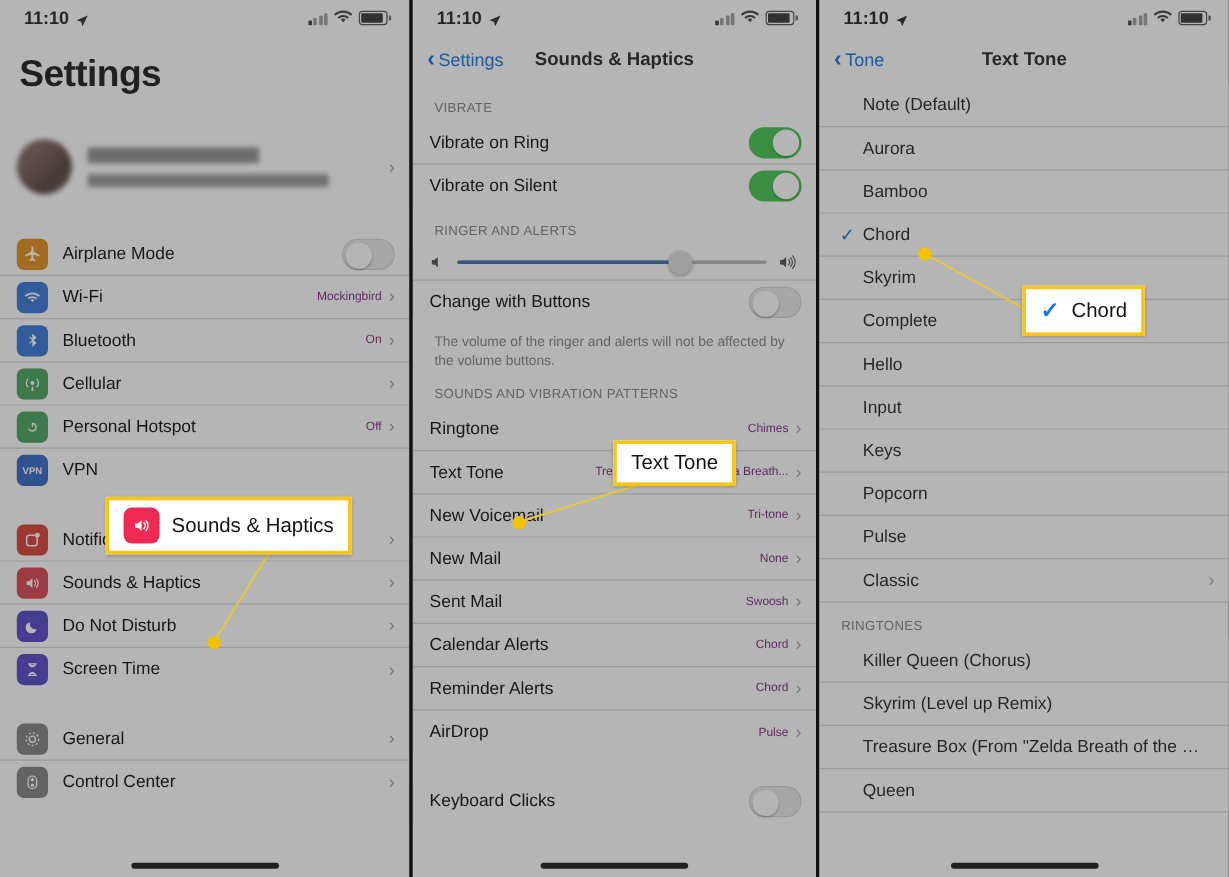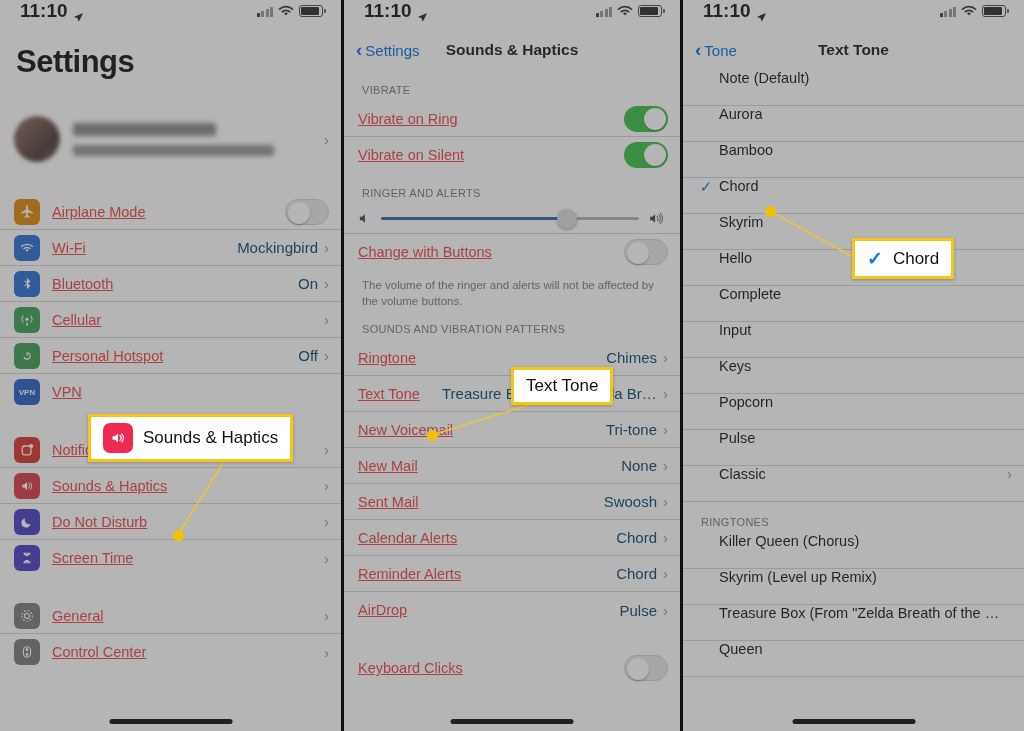--- a/index.html
+++ b/index.html
@@ -25,23 +25,23 @@
   
   .dim {
     position: absolute; inset: 0;
     background: rgba(60,60,60,0.38);
     pointer-events: none;
     z-index: 30;
   }
 
   
   .statusbar {
-    height: 30px; display: flex; align-items: flex-start;
+    height: 30px; display: flex; align-items: center;
     justify-content: space-between; padding: 0 18px 0 20px;
-    font-size: 19px; font-weight: bold; color: #151515;
+    font-size: 15px; font-weight: bold; color: #151515;
   }
   .sb-left { display: flex; align-items: center; gap: 5px; }
   .loc-arrow { display: inline-block; width: 11px; height: 11px; }
   .sb-right { display: flex; align-items: center; gap: 5px; }
   .bars { display: flex; align-items: flex-end; gap: 1.5px; height: 11px; }
   .bars i { width: 3px; background: #3c3c3c; border-radius: 0.5px; display: block; }
   .bars i:nth-child(1){ height: 4px; background:#3c3c3c; }
   .bars i:nth-child(2){ height: 6px; background:#9a9a9a;}
   .bars i:nth-child(3){ height: 8px; background:#9a9a9a;}
   .bars i:nth-child(4){ height: 10px; background:#9a9a9a;}
@@ -83,23 +83,23 @@
     padding: 14px 16px 5px 18px; text-transform: uppercase;
   }
   .list { background: rgba(255,255,255,0.55); }
   .row {
     display: flex; align-items: center;
     min-height: 36px; padding: 0 12px 0 14px;
     border-bottom: 1px solid rgba(160,160,160,0.45);
     position: relative;
   }
   .row:last-child { border-bottom: none; }
-  .row .label { font-size: 14.5px; color: #ef4444; flex: 1; white-space: nowrap; text-decoration: underline; }
+  .row .label { font-size: 14.5px; color: #000000; flex: 1; white-space: nowrap; }
   .row .value {
-    font-size: 15px; color: #0c4a6e; margin-right: 6px;
+    font-size: 10px; color: #701a75; margin-right: 6px;
     white-space: nowrap; overflow: hidden; text-overflow: ellipsis; max-width: 215px;
   }
   .chev-r { color: #9a9a9a; font-size: 15px; line-height: 1; }
 
   
   .tile {
     width: 26px; height: 26px; border-radius: 6px; margin-right: 12px;
     display: flex; align-items: center; justify-content: center;
     color: #fff; flex: 0 0 auto;
   }
@@ -136,21 +136,21 @@
   .track .knob {
     position:absolute; left: 72%; top: 50%; transform: translate(-50%,-50%);
     width: 20px; height: 20px; border-radius:50%; background:#dcdcdc;
     box-shadow: 0 1px 3px rgba(0,0,0,.35);
   }
   .spk { color:#4a4a4a; display:flex; align-items:center;}
 
   .footnote { font-size: 11.5px; color: #7b7b7b; line-height: 1.35; padding: 8px 16px 12px 18px; }
 
   
-  .crow { display:flex; align-items:flex-start; min-height: 36px; padding: 0 12px 0 10px;
+  .crow { display:flex; align-items:center; min-height: 36px; padding: 0 12px 0 10px;
           border-bottom: 1px solid rgba(160,160,160,0.45); }
   .ckslot { width: 26px; flex:0 0 auto; color:#0b6ed8; font-size: 15px; text-align:center; }
   .crow .label { font-size: 14.5px; color:#161616; flex:1; white-space:nowrap; overflow:hidden; text-overflow:ellipsis;}
 
   
   .home-ind {
     position: absolute; bottom: 7px; left: 50%; transform: translateX(-50%);
     width: 123px; height: 5px; border-radius: 3px; background: #111; z-index: 28;
   }
 
@@ -549,25 +549,25 @@
       <div class="crow">
         <span class="ckslot">✓</span>
         <span class="label">Chord</span>
       </div>
       <div class="crow">
         <span class="ckslot"></span>
         <span class="label">Skyrim</span>
       </div>
       <div class="crow">
         <span class="ckslot"></span>
+        <span class="label">Complete</span>
+      </div>
+      <div class="crow">
+        <span class="ckslot"></span>
         <span class="label">Hello</span>
-      </div>
-      <div class="crow">
-        <span class="ckslot"></span>
-        <span class="label">Complete</span>
       </div>
       <div class="crow">
         <span class="ckslot"></span>
         <span class="label">Input</span>
       </div>
       <div class="crow">
         <span class="ckslot"></span>
         <span class="label">Keys</span>
       </div>
       <div class="crow">

